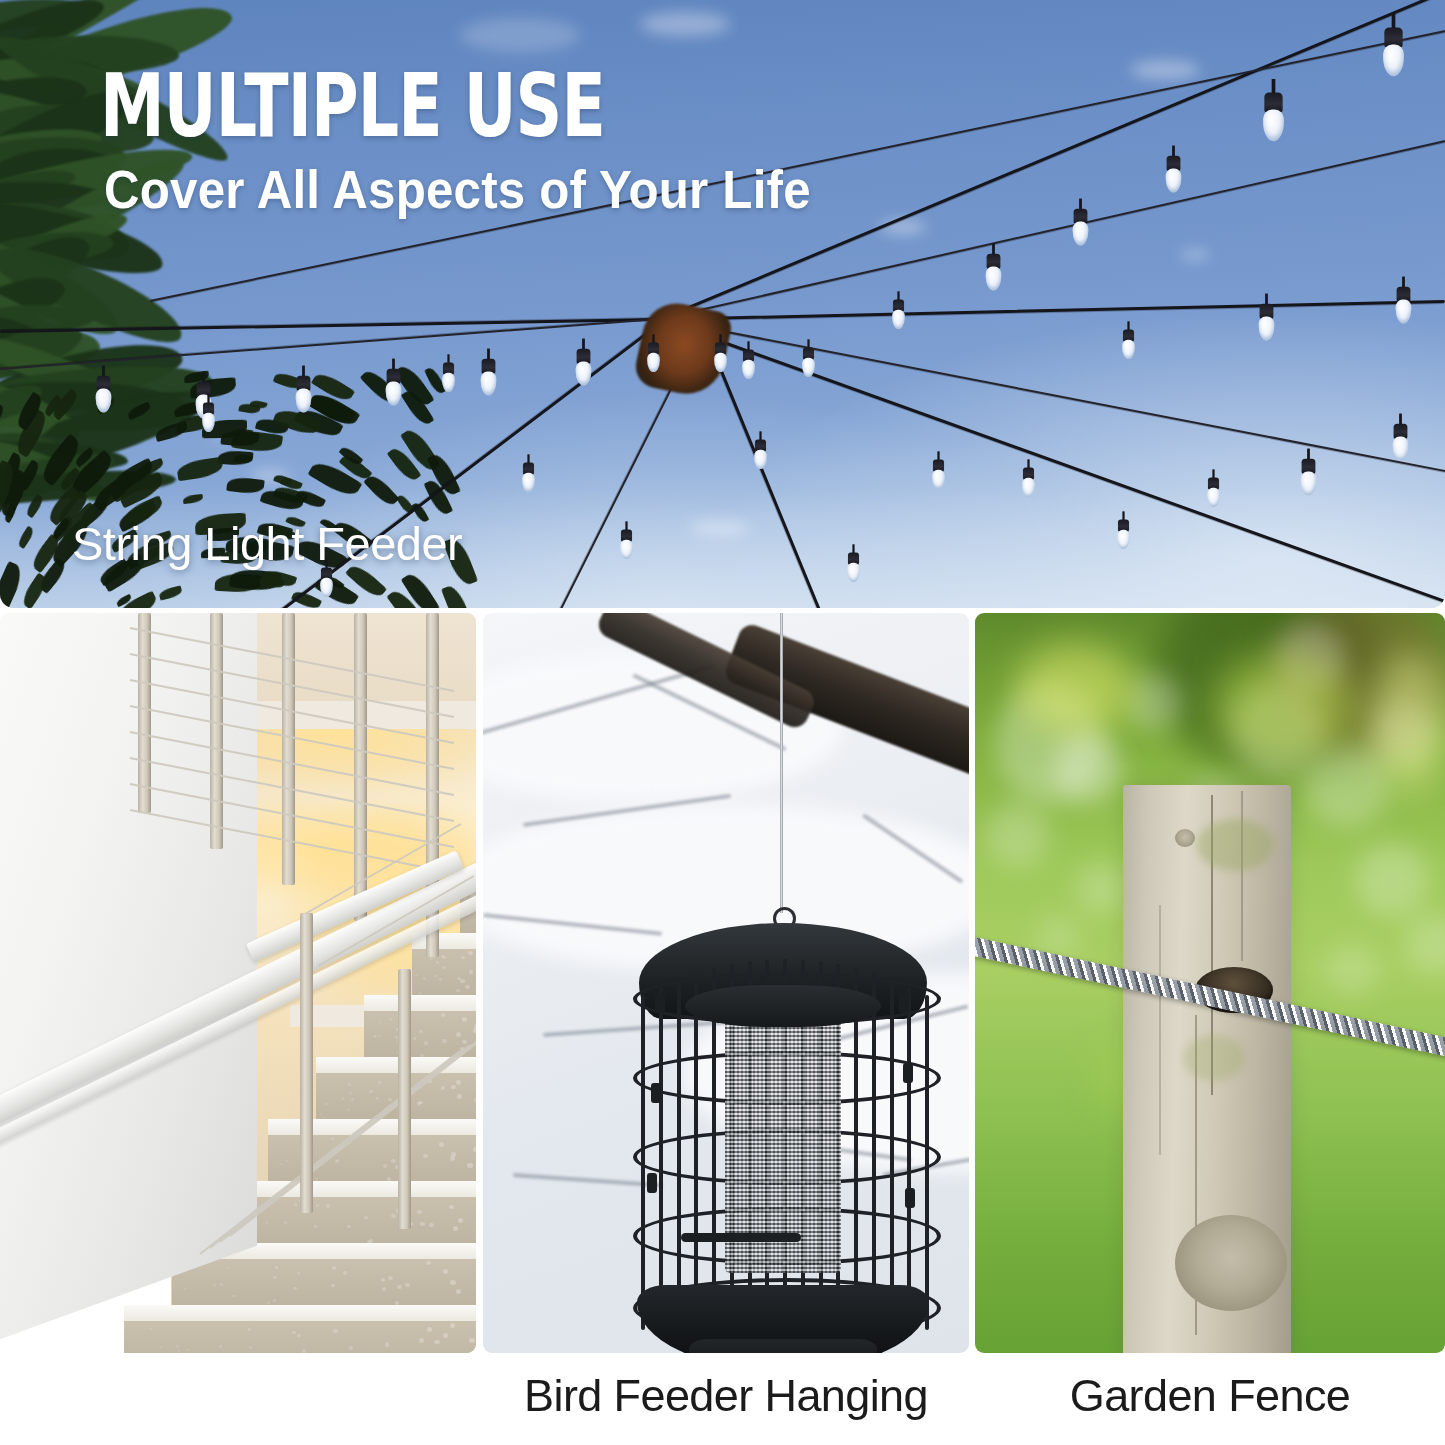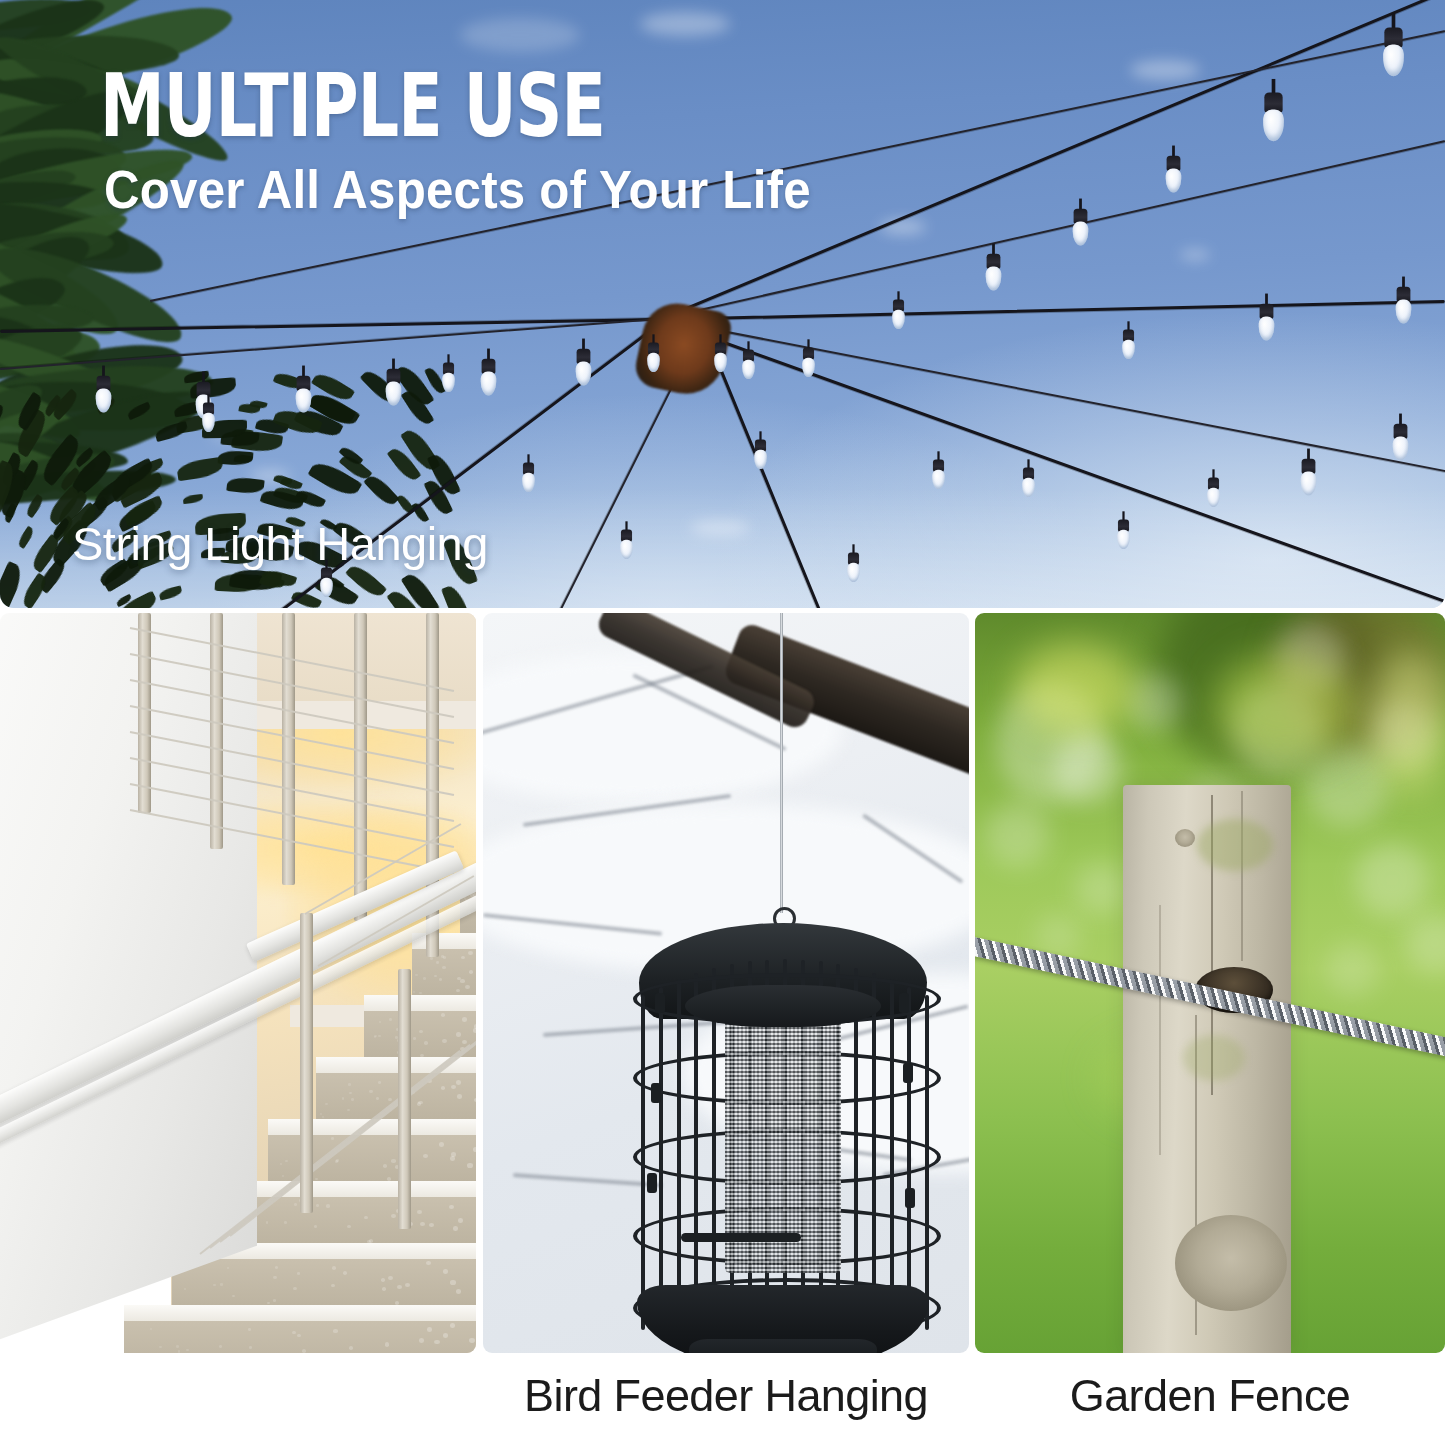--- a/index.html
+++ b/index.html
@@ -494,21 +494,21 @@
         </div>
         <div class="bulb sm" style="left: 200px; top: 395px;">
           <div class="stem"></div>
           <div class="cap"></div>
           <div class="glass"></div>
         </div>
       </div>
 
     <div class="hero-title">MULTIPLE USE</div>
     <div class="hero-sub">Cover All Aspects of Your Life</div>
-    <div class="hero-cap">String Light Hanging</div>
+    <div class="hero-cap">String Light Feeder</div>
   </div>
 
   <div class="panel" id="p-stair">
     <div class="st-wall-warm"></div>
     <div class="st-glow" style="left:175px;top:60px;width:330px;height:120px;"></div>
     <div class="st-glow" style="left:160px;top:185px;width:330px;height:100px;"></div>
     <div class="st-glow" style="left:285px;top:195px;width:240px;height:200px;"></div>
     <div class="st-ceil"></div>
     <div class="st-band" style="left:145px;top:88px;width:335px;height:28px;"></div>
     <div class="st-band" style="left:290px;top:392px;width:190px;height:22px;"></div>

